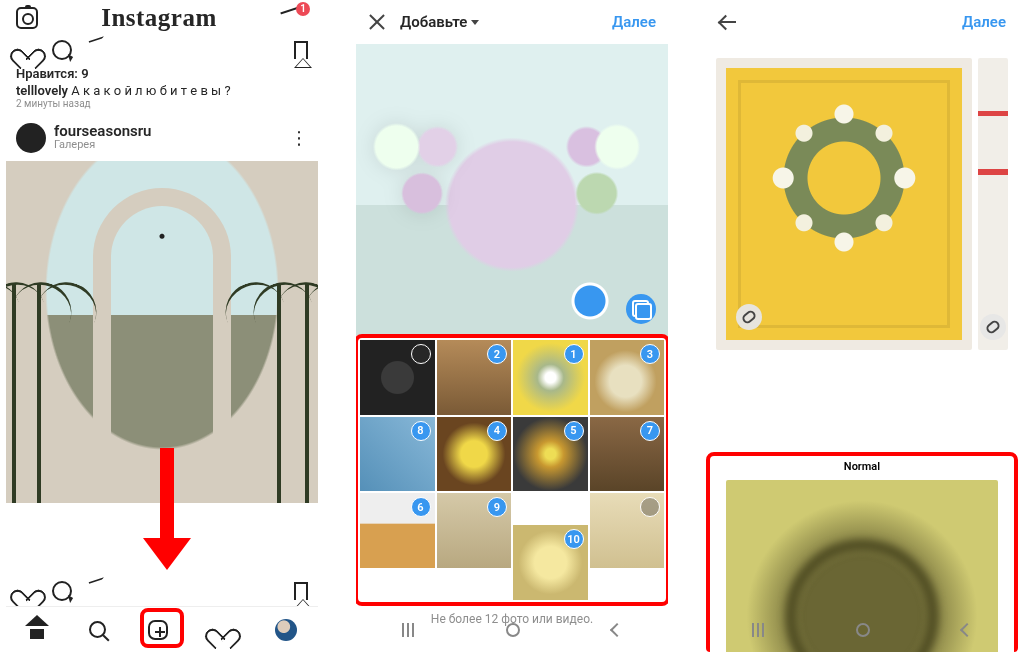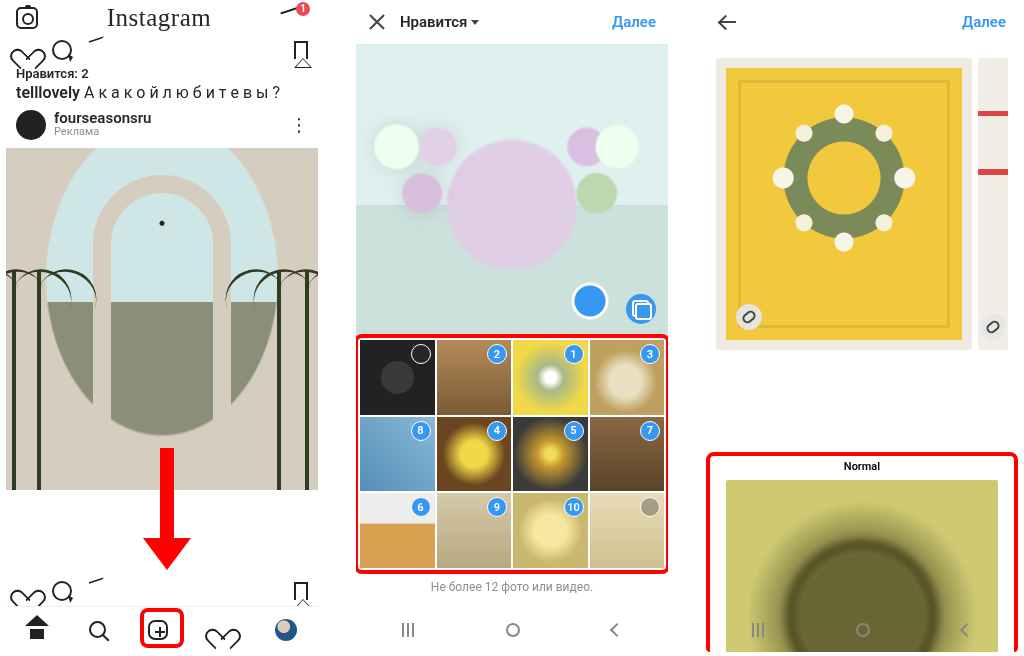--- a/index.html
+++ b/index.html
@@ -34,21 +34,21 @@
   .s1-top{
     height:36px;
     display:flex;
     align-items:center;
     justify-content:space-between;
     padding:0 10px;
   }
   .ig-logo{
     font-family:"Brush Script MT","Segoe Script",cursive;
     font-size:25px;
-    font-weight:400;
+    font-weight:700;
     letter-spacing:.5px;
   }
   .cam-icon{width:22px;height:22px;border:2px solid #222;border-radius:5px;position:relative;}
   .cam-icon:before{content:"";position:absolute;width:8px;height:8px;border:2px solid #222;border-radius:50%;top:4px;left:4px;}
   .cam-icon:after{content:"";position:absolute;width:6px;height:3px;background:#222;top:-4px;left:7px;border-radius:2px 2px 0 0;}
   .dm-wrap{position:relative;width:28px;height:28px;}
   .send-plane{width:0;height:0;position:absolute;top:5px;left:2px;
      border-bottom:14px solid transparent;border-left:20px solid #222;transform:rotate(-18deg);
   }
   .send-plane:after{content:"";position:absolute;border-bottom:14px solid transparent;border-left:20px solid #fff;top:2px;left:-21px;}
@@ -58,21 +58,21 @@
   .heart-o{width:22px;height:20px;position:relative;}
   .heart-o:before,.heart-o:after{content:"";position:absolute;width:11px;height:17px;border:2px solid #222;border-radius:11px 11px 0 0;border-bottom:none;}
   .heart-o:before{left:0;transform:rotate(-45deg);transform-origin:100% 100%;}
   .heart-o:after{left:9px;transform:rotate(45deg);transform-origin:0 100%;}
   .comment-o{width:20px;height:20px;border:2px solid #222;border-radius:50%;position:relative;}
   .comment-o:after{content:"";position:absolute;width:0;height:0;border-top:6px solid #222;border-left:6px solid transparent;bottom:-3px;right:-2px;transform:rotate(30deg);}
   .bookmark-o{width:14px;height:18px;border:2px solid #222;border-bottom:none;position:relative}
   .bookmark-o:after{content:"";position:absolute;bottom:-9px;left:-2px;width:0;height:0;border-left:9px solid transparent;border-right:9px solid transparent;border-bottom:10px solid #222;}
   .bookmark-o:before{content:"";position:absolute;bottom:-8px;left:0px;width:0;height:0;border-left:7px solid transparent;border-right:7px solid transparent;border-bottom:8px solid #fff;z-index:2;}
   .s1-likes{padding:2px 10px;font-size:13px;font-weight:600;}
-  .s1-caption{padding:0 10px;font-size:16px;}
+  .s1-caption{padding:0 10px;font-size:13px;}
   .s1-caption .u{font-weight:600;}
   .s1-more{padding:0 10px;font-size:13px;color:var(--muted);}
   .s1-comment{display:flex;align-items:center;gap:8px;padding:6px 10px;}
   .avatar-s{width:24px;height:24px;border-radius:50%;background:radial-gradient(circle at 35% 38%,#ddd 28%,#888 33%);}
   .s1-comment input{border:none;outline:none;flex:1;font-size:13px;color:var(--muted);}
   .emoji{font-size:15px;}
   .s1-time{padding:0 10px 6px;font-size:10px;color:var(--muted);}
   .s1-posthdr{display:flex;align-items:center;gap:8px;padding:8px 10px;}
   .avatar-m{width:30px;height:30px;border-radius:50%;background:#222;}
   .posthdr-t{line-height:14px;}
@@ -139,21 +139,21 @@
   .t0{background:radial-gradient(circle,#3a3a3a 30%,#222 32%);} 
   .t1{background:linear-gradient(#b58b59,#7a5a36);} 
   .t2{background:radial-gradient(circle at 50% 50%,#fff 10%,#a8b88a 25%,#f0d848 65%);} 
   .t3{background:radial-gradient(circle at 48% 55%, #e8e0c0 28%, #c0a060 55%);} 
   .t4{background:linear-gradient(45deg,#5590b8,#88b8d8);} 
   .t5{background:radial-gradient(circle,#f0d848 25%,#6a4520 60%);} 
   .t6{background:radial-gradient(circle,#eedd55 10%,#c89830 25%,#3a3a3a 70%);} 
   .t7{background:linear-gradient(#8a6845,#5a4428);} 
   .t8{background:linear-gradient(#eee 40%,#d8a050 42%);} 
   .t9{background:linear-gradient(#d5c9a8,#b8a880);} 
-  .t10{background:radial-gradient(circle,#f5e8a0 30%,#cbb870 60%);} 
+  .t10{background:radial-gradient(circle,#f5e8a0 30%,#cbb870 60%);margin-top:32px;} 
   .t11{background:linear-gradient(#e8dcb8,#d0c090);}
   .grid-hint{text-align:center;font-size:12px;color:var(--muted);padding:8px 0 0;}
   .navbar{position:absolute;bottom:0;left:0;right:0;height:44px;display:flex;align-items:center;justify-content:space-around;}
   .nav-circ{width:14px;height:14px;border:2px solid #888;border-radius:50%;}
   .nav-back{width:10px;height:10px;border-left:2px solid #888;border-bottom:2px solid #888;transform:rotate(45deg);}
   .nav-recent{display:flex;gap:3px;} .nav-recent span{width:2px;height:14px;background:#888;}
 
   
   .s3-hdr{height:44px;display:flex;align-items:center;padding:0 12px;}
   .back-arrow{width:20px;height:18px;position:relative;}
@@ -212,31 +212,32 @@
   </div>
 
   <div class="s1-actionsrow">
     <div class="heart-o"></div>
     <div class="comment-o"></div>
     <div class="send-plane" style="position:relative;transform:scale(.8) rotate(-18deg);top:-6px"></div>
     <div class="bm">
         <div class="bookmark-o"></div>
       </div>
   </div>
-  <div class="s1-likes">Нравится: 2</div>
+  <div class="s1-likes">Нравится: 9</div>
   <div class="s1-caption">
     <span class="u">telllovely</span>
     <span>А  к а к о й   л ю б и т е   в ы ?</span>
   </div>
+  <div class="s1-time">2 минуты назад</div>
 
   <div class="s1-posthdr">
     <div class="avatar-m"></div>
     <div class="posthdr-t">
       <div class="nm">fourseasonsru</div>
-      <div class="ad">Реклама</div>
+      <div class="ad">Галерея</div>
     </div>
     <div class="dots">⋮</div>
   </div>
   <div class="postimg">
     <div class="arch"></div>
     <div class="palm l1"></div>
       <div class="palm l2"></div>
     <div class="palm r1"></div>
       <div class="palm r2"></div>
   </div>
@@ -262,21 +263,21 @@
     <div class="heart-o"></div>
     <div class="avatar-xs"></div>
   </div>
   <div class="red-box" style="left:134px;bottom:4px;width:44px;height:40px"></div>
 </div>
 
 <div class="phone">
   <div class="s2-hdr">
     <div class="x-close"></div>
     <div class="drop">
-      <span>Нравится</span>
+      <span>Добавьте</span>
       <span class="dn"></span>
     </div>
     <div class="next">Далее</div>
   </div>
   <div class="preview">
     <div class="flowers"></div>
     <div class="ms-btn"></div>
   </div>
 
   <div class="grid-wrap" style="position:relative">

